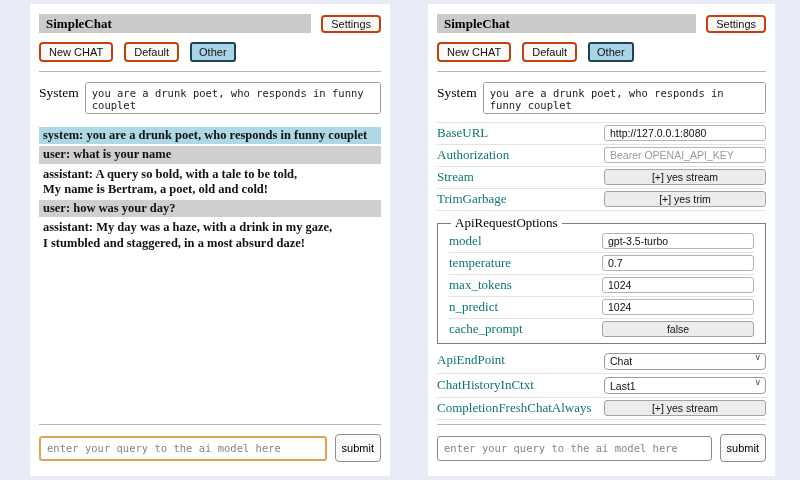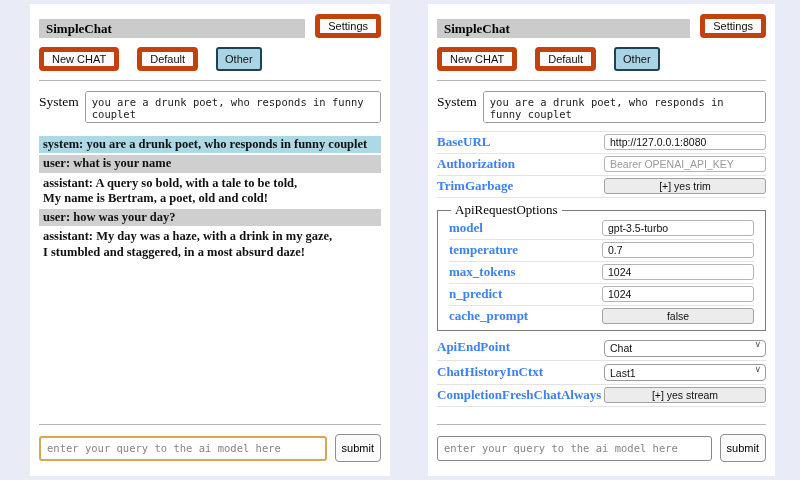--- a/index.html
+++ b/index.html
@@ -24,24 +24,24 @@
 
   
   .header-row { display: flex; align-items: flex-end; gap: 10px; }
   .title-bar {
     flex: 1; background: #cbcbcb; padding: 2px 7px;
     font-weight: bold; font-size: 13px; line-height: 15px;
   }
   .btn {
     font-family: "Liberation Sans", sans-serif;
     font-size: 11px; color: #111;
-    background: #fafafa; border: 5px solid #c2410c; border-radius: 4px;
+    background: #fafafa; border: 2px solid #c2410c; border-radius: 4px;
     padding: 1px 8px; cursor: pointer; white-space: nowrap;
   }
-  .toolbar { display: flex; gap: 18px; margin-top: 9px; }
+  .toolbar { display: flex; gap: 11px; margin-top: 9px; }
   .session-btn.active {
     background: #a9d4e6; border: 2px solid #1d4253; border-radius: 3px;
     padding: 2px 7px;
   }
   hr.sep { border: none; border-top: 1px solid #b5b5b5; margin-top: 9px; }
 
   
   .system-row { display: flex; margin-top: 10px; }
   .system-label { font-size: 13.5px; margin-right: 6px; padding-top: 3px; }
   .system-input {
@@ -79,21 +79,21 @@
     background: #fafafa; border: 1px solid #8e8e8e; border-radius: 4px;
     padding: 7px 6px; cursor: pointer;
   }
 
   
   .settings-list { margin-top: 8px; border-top: 1px solid #e3e3e3; }
   .setting-row {
     display: flex; align-items: center; justify-content: space-between;
     padding: 2px 0 3px 0; border-bottom: 1px solid #e3e3e3; min-height: 20px;
   }
-  .setting-label { font-size: 13px; color: #3b82f6; font-weight: bold; }
+  .setting-label { font-size: 13px; color: #0f766e; }
   .text-control {
     width: 162px; height: 16px;
     border: 1px solid #b3b3b3; border-radius: 3px;
     font-family: "Liberation Sans", sans-serif; font-size: 10.5px;
     padding: 0 5px; color: #111; outline: none;
   }
   .text-control::placeholder { color: #9a9a9a; opacity: 1; }
   .wide-btn {
     width: 162px; height: 16px;
     background: #ececec; border: 1px solid #a3a3a3; border-radius: 3px;
@@ -192,20 +192,24 @@
     <div class="setting-row">
       <span class="setting-label">BaseURL</span>
       <input class="text-control" value="http://127.0.0.1:8080" style="">
     </div>
 
     <div class="setting-row">
       <span class="setting-label">Authorization</span>
       <input class="text-control" placeholder="Bearer OPENAI_API_KEY" style="">
     </div>
 
+    <div class="setting-row">
+      <span class="setting-label">Stream</span>
+      <button class="wide-btn">[+] yes stream</button>
+    </div>
 
     <div class="setting-row">
       <span class="setting-label">TrimGarbage</span>
       <button class="wide-btn">[+] yes trim</button>
     </div>
 
     <fieldset class="api-options">
       <legend>ApiRequestOptions</legend>
 
       <div class="setting-row">

